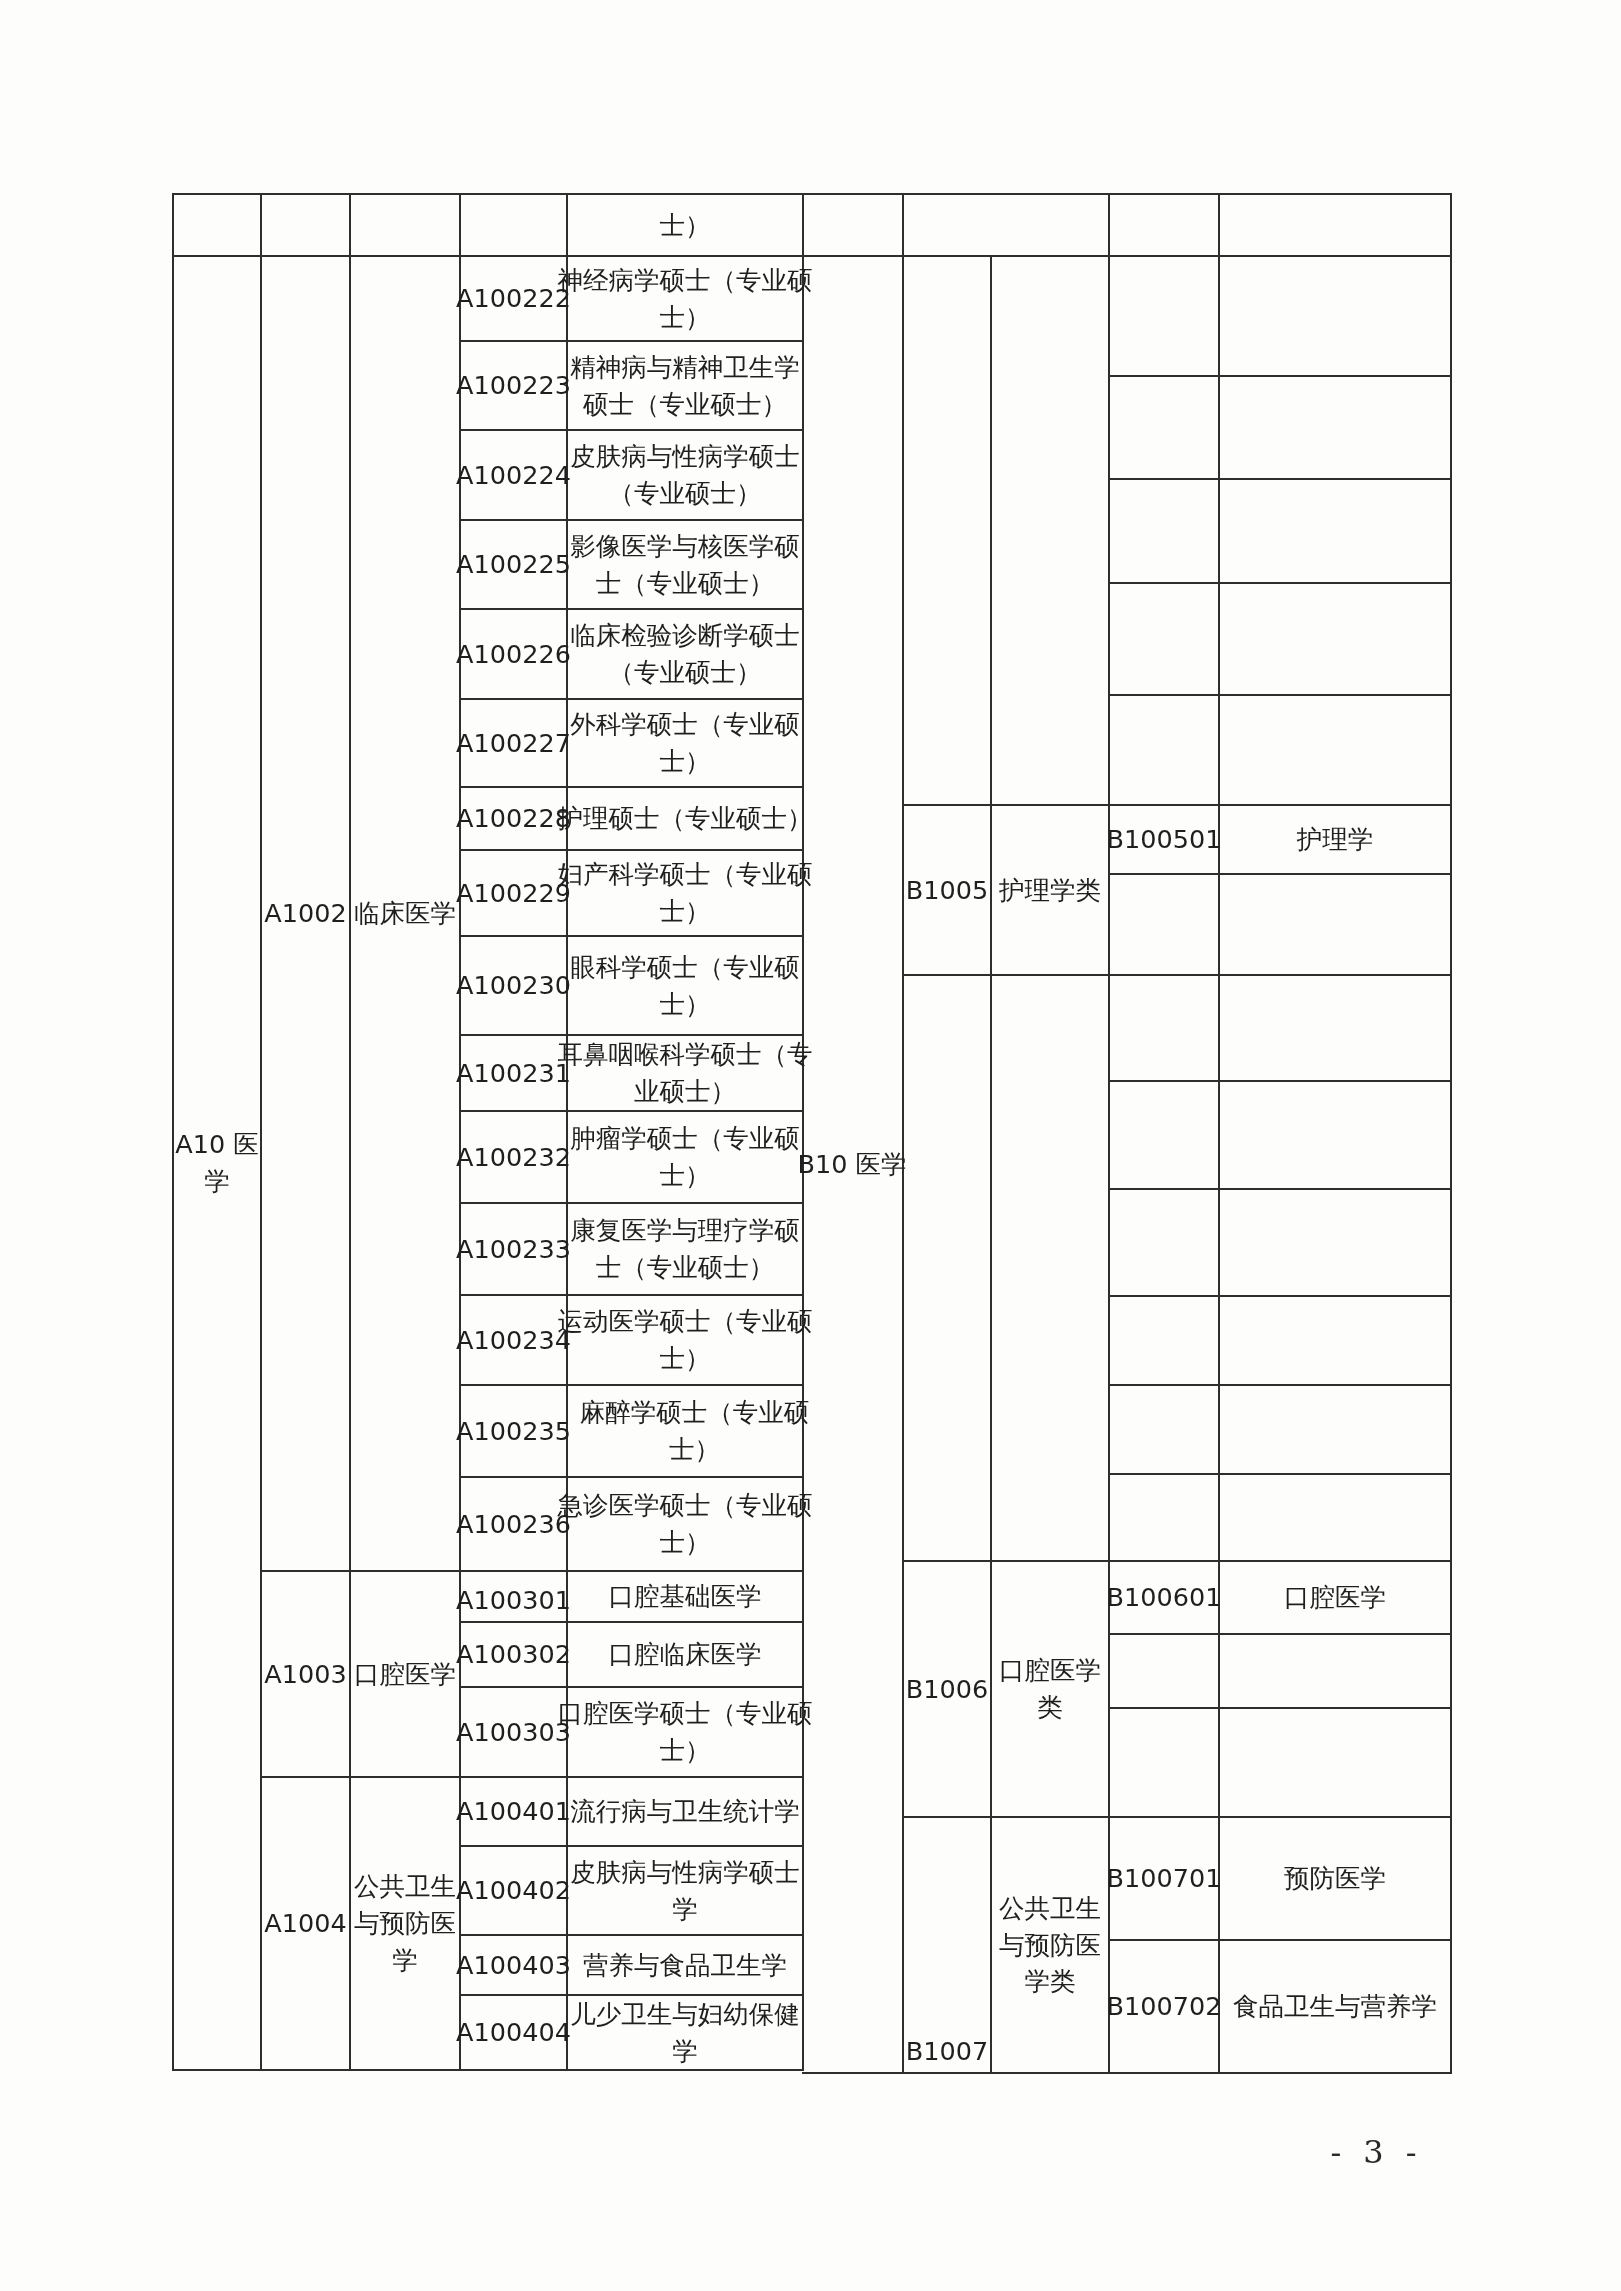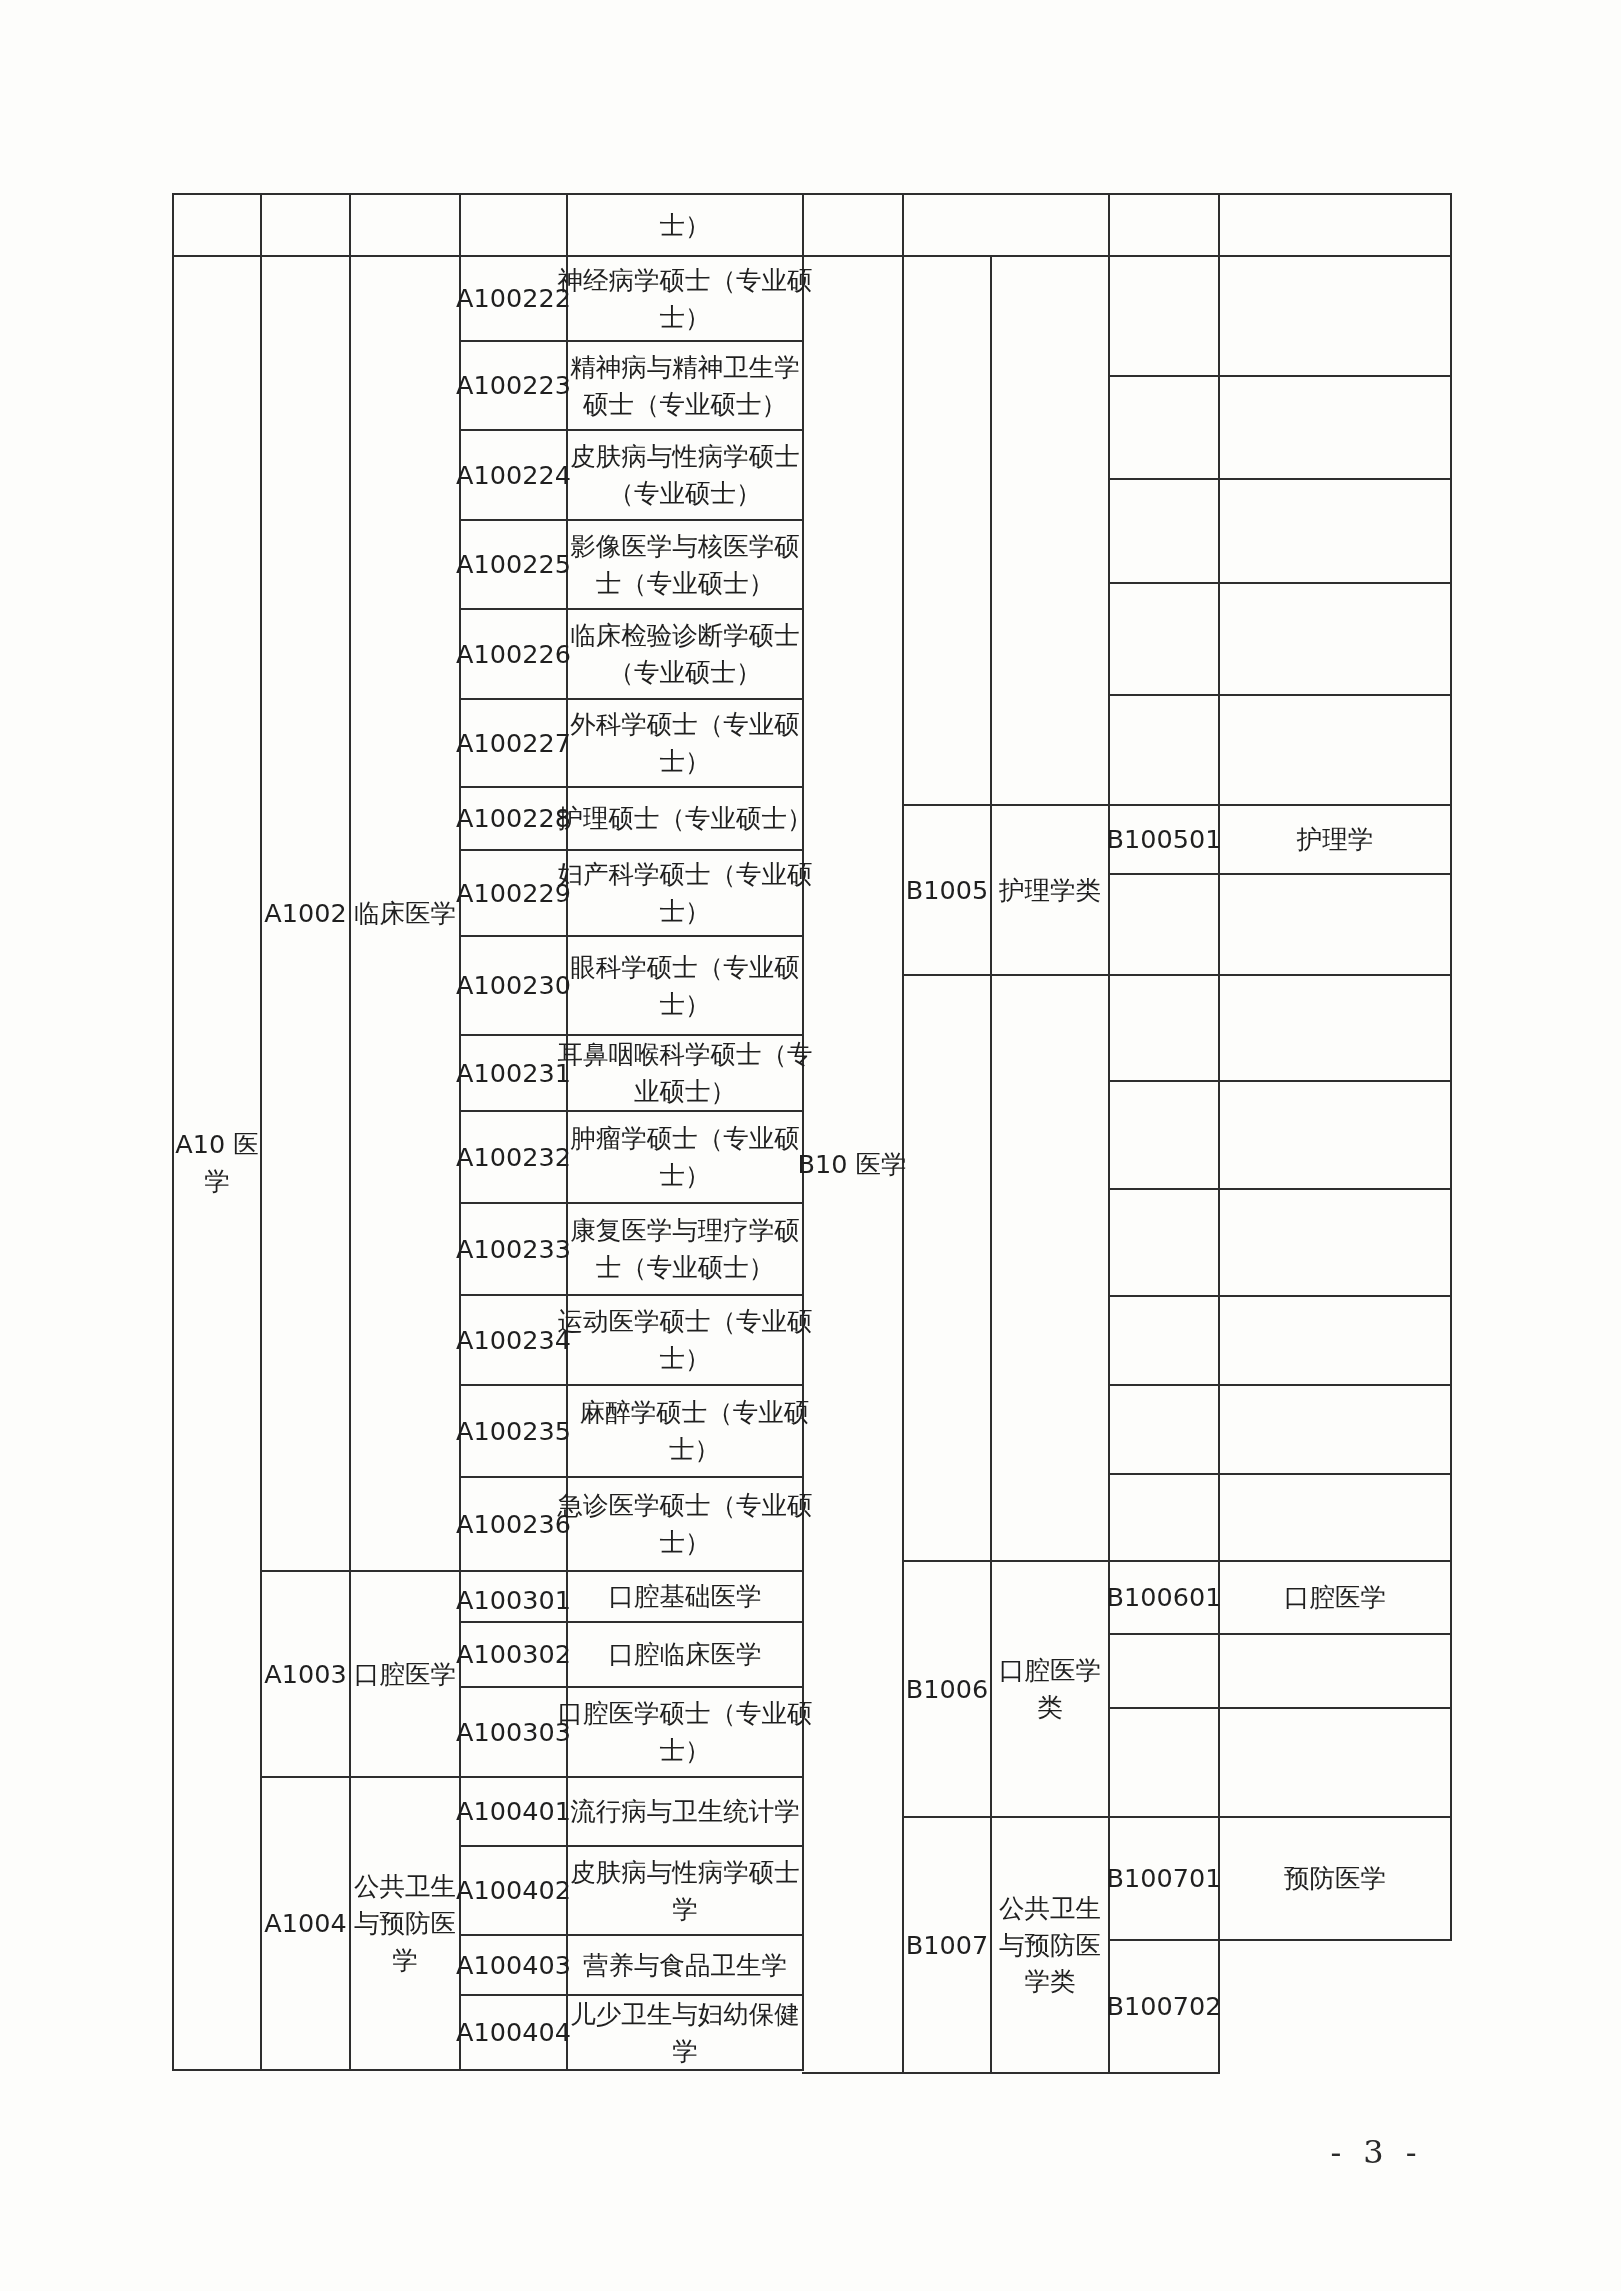--- a/index.html
+++ b/index.html
@@ -232,21 +232,21 @@
     </div>
     <div class="cell" style="grid-area: 1 / 2 / span 1 / span 2;"></div>
     <div class="cell" style="grid-area: 2 / 2 / span 5 / span 1;"></div>
     <div class="cell" style="grid-area: 7 / 2 / span 2 / span 1;">
       <div class="ln">B1005</div>
     </div>
     <div class="cell" style="grid-area: 9 / 2 / span 6 / span 1;"></div>
     <div class="cell" style="grid-area: 15 / 2 / span 3 / span 1;">
       <div class="ln">B1006</div>
     </div>
-    <div class="cell" style="grid-area: 18 / 2 / span 2 / span 1;">
+    <div class="cell" style="grid-area: 18 / 2 / span 2 / span 1; justify-content: flex-end;">
       <div class="ln">B1007</div>
     </div>
     <div class="cell" style="grid-area: 2 / 3 / span 5 / span 1;"></div>
     <div class="cell" style="grid-area: 7 / 3 / span 2 / span 1;">
       <div class="ln">护理学类</div>
     </div>
     <div class="cell" style="grid-area: 9 / 3 / span 6 / span 1;"></div>
     <div class="cell" style="grid-area: 15 / 3 / span 3 / span 1;">
       <div class="ln">口腔医学</div>
       <div class="ln">类</div>
@@ -300,16 +300,19 @@
     <div class="cell" style="grid-area: 13 / 5 / span 1 / span 1;"></div>
     <div class="cell" style="grid-area: 14 / 5 / span 1 / span 1;"></div>
     <div class="cell" style="grid-area: 15 / 5 / span 1 / span 1;">
       <div class="ln">口腔医学</div>
     </div>
     <div class="cell" style="grid-area: 16 / 5 / span 1 / span 1;"></div>
     <div class="cell" style="grid-area: 17 / 5 / span 1 / span 1;"></div>
     <div class="cell" style="grid-area: 18 / 5 / span 1 / span 1;">
       <div class="ln">预防医学</div>
     </div>
+    <div class="cell" style="grid-area: 19 / 5 / span 1 / span 1;">
+      <div class="ln">食品卫生与营养学</div>
+    </div>
   </div>
 
 <div class="page-number">- 3 -</div>
 
 
 </body></html>

